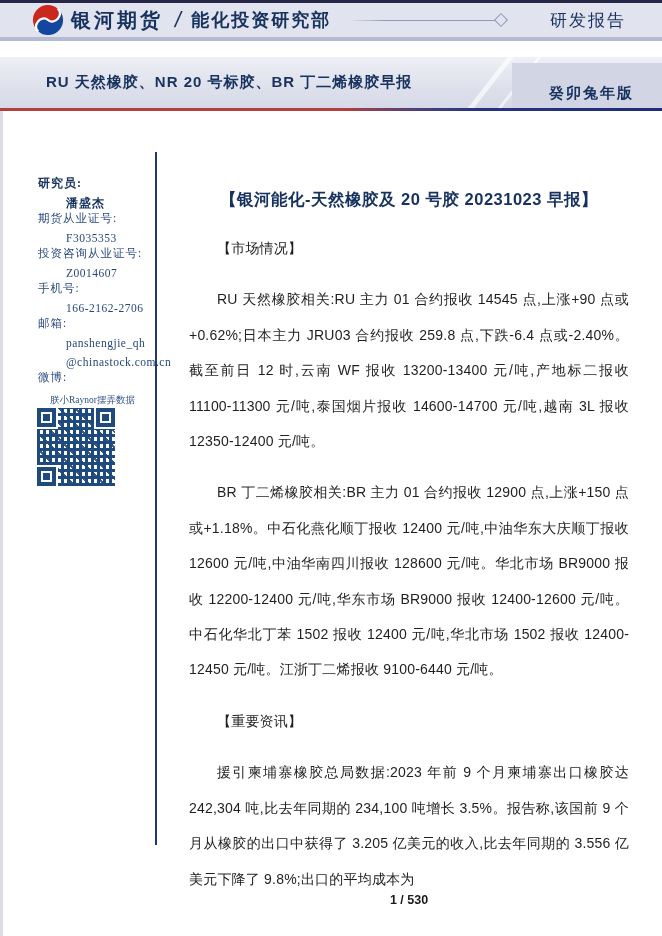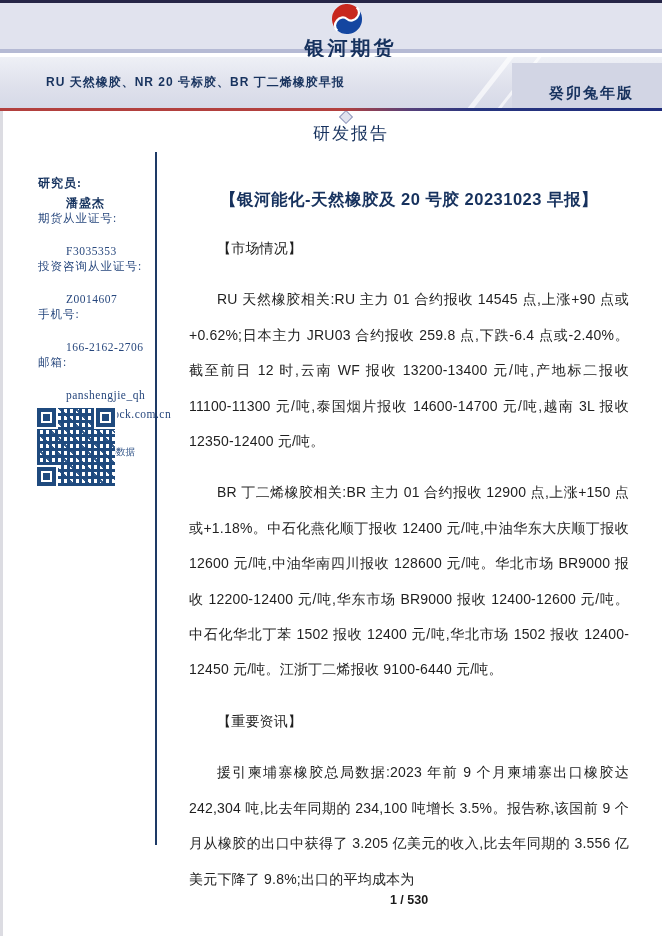--- a/index.html
+++ b/index.html
@@ -6,57 +6,57 @@
   body{
     width:662px;height:936px;position:relative;overflow:hidden;
     background:#ffffff;font-family:"Liberation Sans",sans-serif;
   }
   
   .top-edge{position:absolute;top:0;left:0;right:0;height:3px;background:#262647;}
   .left-edge{position:absolute;left:0;top:57px;bottom:0;width:3px;background:#dcdce2;}
 
   
   .topbar{
-    position:absolute;top:3px;left:0;right:0;height:50px;
+    position:absolute;top:3px;left:0;right:0;height:38px;
     background:#e1e3ee;border-bottom:4px solid #b5bad4;
-    display:flex;align-items:center;padding-left:32px;box-sizing:border-box;flex-direction:column;
+    display:flex;align-items:center;padding-left:32px;box-sizing:border-box;
   }
   .logo{width:32px;height:32px;flex:0 0 auto;}
   .brand{font-size:20px;font-weight:bold;color:#17325e;letter-spacing:3px;margin-left:7px;white-space:nowrap;}
   .brand-slash{font-size:22px;color:#17325e;margin:0 10px 0 12px;font-weight:normal;transform:skewX(-10deg);}
   .dept{font-size:18px;font-weight:bold;color:#17325e;letter-spacing:2px;white-space:nowrap;}
   .connector{flex:1;height:1px;background:linear-gradient(90deg,rgba(143,151,187,0),#8f97bb 25%,#8f97bb);margin:0 0 0 18px;position:relative;}
   .diamond{width:8px;height:8px;border:1px solid #8f97bb;background:#e1e3ee;transform:rotate(45deg);margin-left:-2px;flex:0 0 auto;}
   .report-type{font-size:17px;font-weight:normal;color:#17325e;letter-spacing:2px;margin:0 36px 0 44px;white-space:nowrap;}
 
   
   .banner{
     position:absolute;top:57px;left:0;right:0;height:51px;
     background:linear-gradient(180deg,#eef0f6 0%,#dfe1ec 55%,#d6d9e7 100%);
     overflow:hidden;
   }
   .banner-deco1,.banner-deco2{position:absolute;background:rgba(255,255,255,.65);transform:rotate(-52deg);}
   .banner-deco1{width:120px;height:5px;left:430px;top:24px;}
   .banner-deco2{width:90px;height:3px;left:470px;top:30px;}
   .banner-right-box{position:absolute;right:0;top:6px;bottom:0;width:150px;background:#d2d5e4;}
   .banner-title{position:absolute;left:46px;top:0;height:51px;display:flex;align-items:center;
-    font-size:12px;font-weight:bold;color:#17325e;letter-spacing:1px;}
+    font-size:15px;font-weight:bold;color:#17325e;letter-spacing:1px;}
   .banner-edition{position:absolute;right:28px;top:6px;height:61px;display:flex;align-items:center;
     font-size:15px;font-weight:bold;color:#17325e;letter-spacing:2px;}
   .redline{position:absolute;top:108px;left:0;right:0;height:3px;
     background:linear-gradient(90deg,#b2403e 0%,#b2403e 52%,#55407a 62%,#27357f 72%,#1f2c7b 100%);}
 
   
   .sidebar{position:absolute;left:38px;top:176px;width:114px;
     font-family:Liberation Serif, serif;color:#27477d;font-size:11.5px;}
   .s-row{line-height:15px;letter-spacing:1px;}
   .s-head{font-weight:bold;color:#16335f;font-size:12px;}
   .s-name{font-weight:bold;color:#16335f;padding-left:28px;margin-top:5px;font-size:12px;}
   .s-label{}
-  .s-value{padding-left:28px;margin-top:18px;letter-spacing:.5px;}
+  .s-value{padding-left:28px;margin-top:5px;letter-spacing:.5px;}
   .s-value2{padding-left:28px;margin-top:4px;letter-spacing:.5px;}
   .s-weibo{padding-left:12px;margin-top:8px;font-size:9.5px;letter-spacing:0;color:#2d5186;}
 
   
   .qr{position:absolute;left:37px;top:408px;width:78px;height:78px;background-color:#ffffff;
     background-image:
       repeating-linear-gradient(0deg,#1f4a7e 0 3px,transparent 3px 7px),
       repeating-linear-gradient(90deg,#1f4a7e 0 3px,transparent 3px 6px),
       repeating-linear-gradient(45deg,transparent 0 4px,rgba(31,74,126,.9) 4px 6px,transparent 6px 11px);
   }

